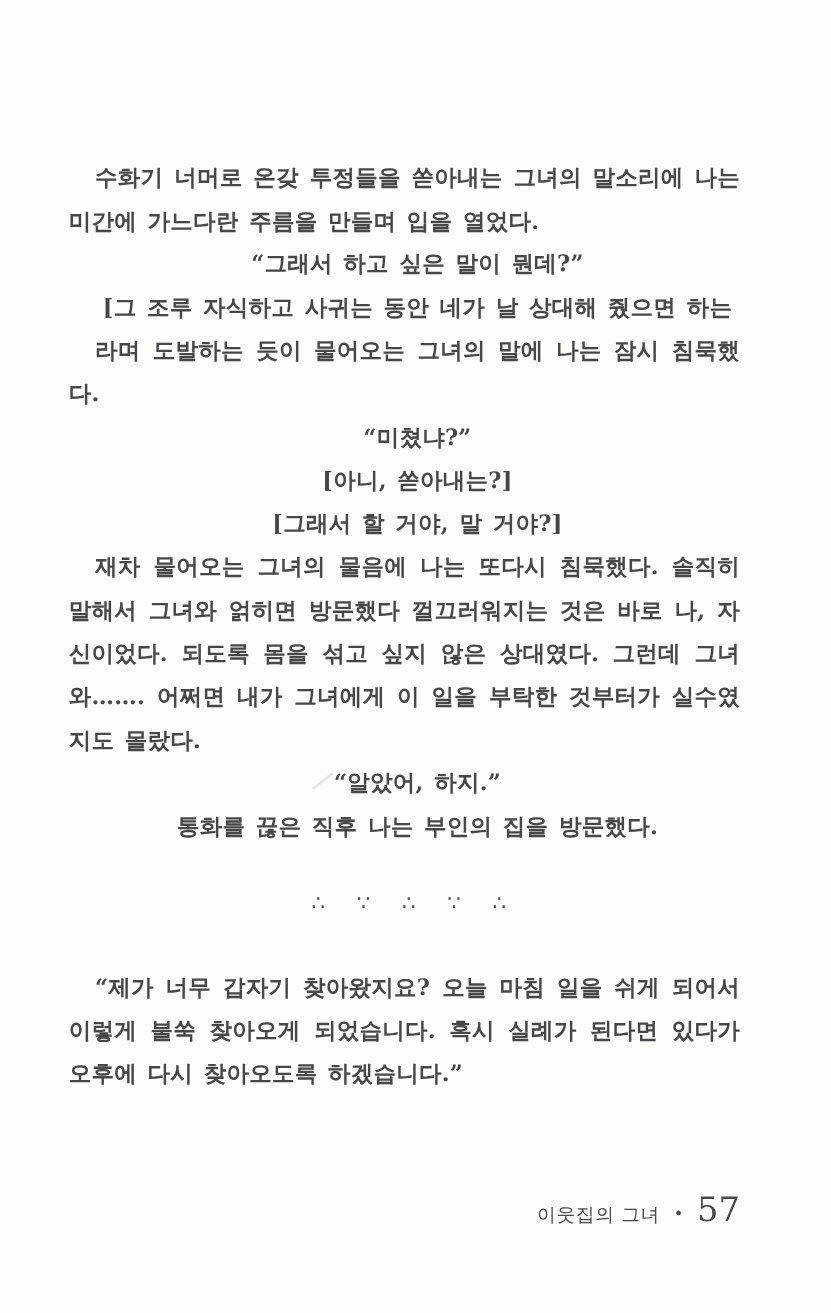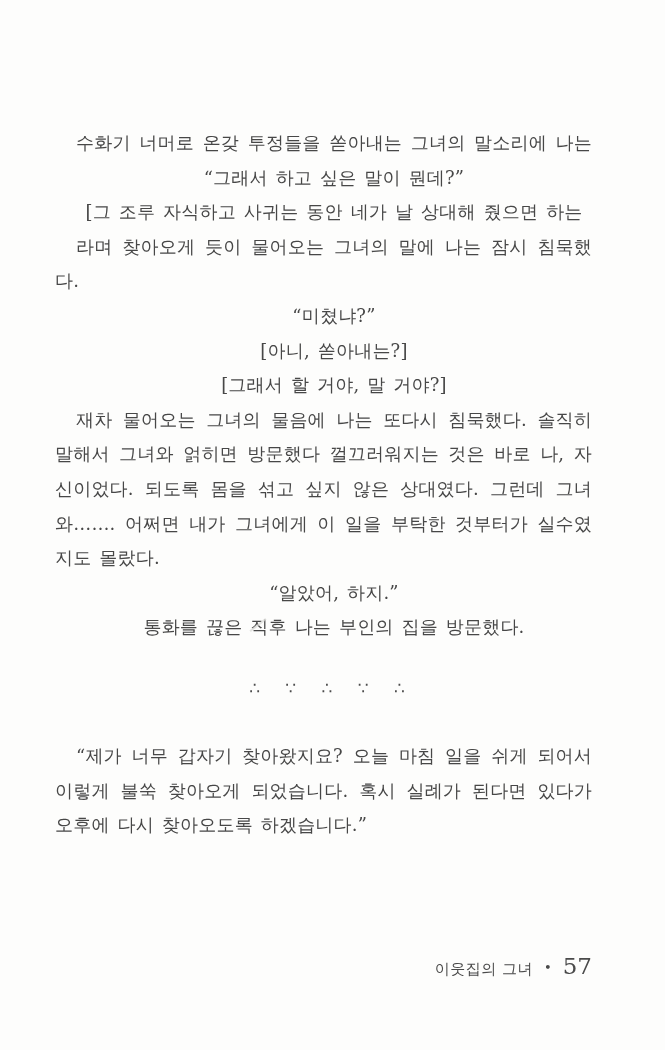--- a/index.html
+++ b/index.html
@@ -27,20 +27,21 @@
     width: 537px;
   }
   .line {
     height: 34.6px;
     line-height: 34.6px;
     font-size: 18px;
     word-spacing: 2px;
     letter-spacing: 0.2px;
     overflow: hidden;
     text-align: left;
+    font-weight: bold;
   }
   .line.indent {
     padding-left: 21px;
     text-align: center;
   }
   .line.justify {
     text-align: justify;
     text-align-last: justify;
   }
   .divider-line {
@@ -67,43 +68,44 @@
     font-size: 15px;
     letter-spacing: 0.5px;
   }
   .footer .dot-sep {
     font-size: 13px;
     margin: 0 11px;
     position: relative;
     top: -2px;
   }
   .footer .page-num {
-    font-size: 23px;
+    font-size: 27px;
   }
   .scan-artifact {
     position: absolute;
     left: 248px;
     top: 624px;
     width: 20px;
     height: 0;
     border-top: 2px solid #d9d9d6;
     transform: rotate(-38deg);
     opacity: 0.7;
   }
 </style>
 </head>
 <body>
 
 <div class="page">
 
   <div class="content" id="content">
       <div class="line indent justify">수화기 너머로 온갖 투정들을 쏟아내는 그녀의 말소리에 나는</div>
+      <div class="line">미간에 가느다란 주름을 만들며 입을 열었다.</div>
       <div class="line indent">“그래서 하고 싶은 말이 뭔데?”</div>
       <div class="line indent">[그 조루 자식하고 사귀는 동안 네가 날 상대해 줬으면 하는데?]</div>
-      <div class="line indent justify">라며 찾아오게 듯이 물어오는 그녀의 말에 나는 잠시 침묵했</div>
+      <div class="line indent justify">라며 도발하는 듯이 물어오는 그녀의 말에 나는 잠시 침묵했</div>
       <div class="line">다.</div>
       <div class="line indent">“미쳤냐?”</div>
       <div class="line indent">[아니, 쏟아내는?]</div>
       <div class="line indent">[그래서 할 거야, 말 거야?]</div>
       <div class="line indent justify">재차 물어오는 그녀의 물음에 나는 또다시 침묵했다. 솔직히</div>
       <div class="line justify">말해서 그녀와 얽히면 방문했다 껄끄러워지는 것은 바로 나, 자</div>
       <div class="line justify">신이었다. 되도록 몸을 섞고 싶지 않은 상대였다. 그런데 그녀</div>
       <div class="line justify">와……. 어쩌면 내가 그녀에게 이 일을 부탁한 것부터가 실수였을</div>
       <div class="line">지도 몰랐다.</div>
       <div class="line indent">“알았어, 하지.”</div>

